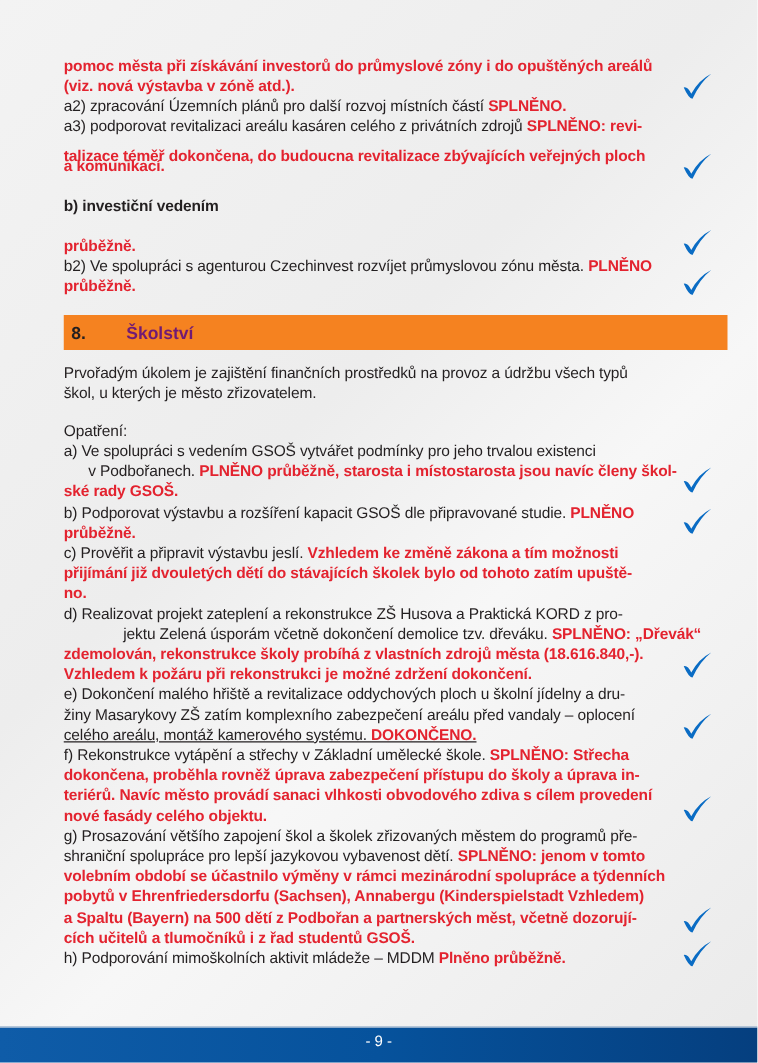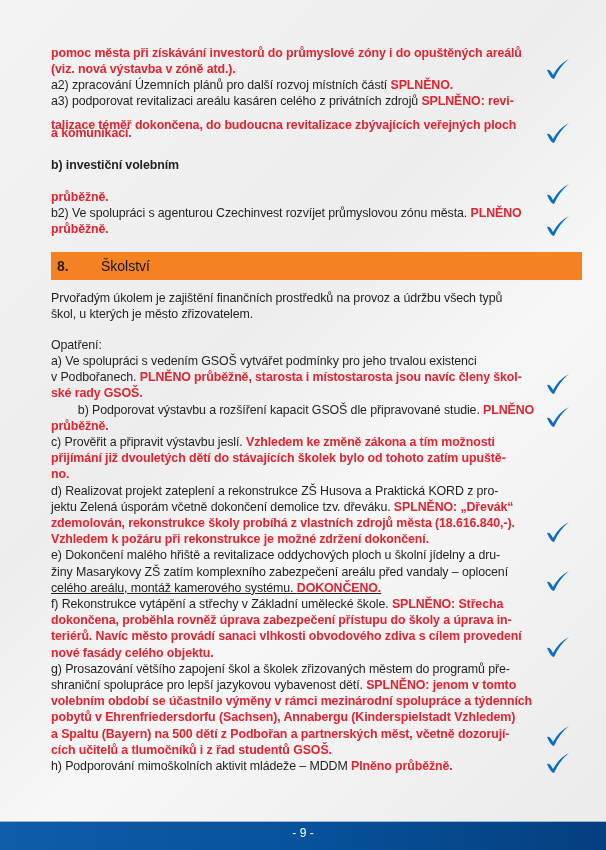--- a/index.html
+++ b/index.html
@@ -18,21 +18,21 @@
   .bold { font-weight:bold; }
   .check {
     position:absolute; width:26px; height:22px;
   }
   .check svg { width:100%; height:100%; display:block; }
   .section-bar {
     position:absolute; left:51px; top:252px; width:531px; height:28px;
     background:#f58220;
   }
   .section-num { position:absolute; left:6px; top:6px; font-size:14px; font-weight:bold; color:#231f20; }
-  .section-title { position:absolute; left:50px; top:6px; font-size:14px; font-weight:normal; color:#0f172a; }
+  .section-title { position:absolute; left:50px; top:6px; font-size:14px; font-weight:bold; color:#701a75; }
   .footer {
     position:absolute; left:0; top:821px; width:606px; height:29px;
     background: linear-gradient(90deg, #0f5ca8 0%, #06529c 50%, #053f7f 100%);
     border-top:1px solid #9fb6cf;
   }
   .page-num {
     position:absolute; left:0; width:606px; top:826px; text-align:center;
     color:#ffffff; font-size:12px;
   }
 </style>
@@ -42,49 +42,49 @@
 <div class="page">
   <div id="top-lines">
       <div class="line" style="top: 45px;"><span class="red">pomoc města při získávání investorů do průmyslové zóny i do opuštěných areálů</span></div>
       <div class="line" style="top: 61px;"><span class="red">(viz. nová výstavba v zóně atd.).</span></div>
       <div class="line" style="top: 77px;"><span>a2) zpracování Územních plánů pro další rozvoj místních částí </span><span class="red">SPLNĚNO.</span></div>
       <div class="line" style="top: 93px;"><span>a3) podporovat revitalizaci areálu kasáren celého z privátních zdrojů </span><span class="red">SPLNĚNO: revi-</span></div>
       <div class="line" style="top: 117px;"><span class="red">talizace téměř dokončena, do budoucna revitalizace zbývajících veřejných ploch</span></div>
       <div class="line" style="top: 125px;"><span class="red">a komunikací.</span></div>
     </div>
 
-  <div class="line bold" style="top:157px">b) investiční volebním</div>
+  <div class="line bold" style="top:157px">b) investiční vedením</div>
   <div class="line red" style="top:189px">průběžně.</div>
   <div class="line" style="top:205px">
     <span>b2) Ve spolupráci s agenturou Czechinvest rozvíjet průmyslovou zónu města. </span><span class="red">PLNĚNO</span>
   </div>
   <div class="line red" style="top:221px">průběžně.</div>
 
   <div class="section-bar">
     <span class="section-num">8.</span>
     <span class="section-title">Školství</span>
   </div>
 
   <div class="line" style="top:290px">Prvořadým úkolem je zajištění finančních prostředků na provoz a údržbu všech typů</div>
   <div class="line" style="top:306px">škol, u kterých je město zřizovatelem.</div>
 
   <div class="line" style="top:337px">Opatření:</div>
   <div id="measure-lines">
       <div class="line" style="top: 353px;"><span>a)    Ve spolupráci s vedením GSOŠ vytvářet podmínky pro jeho trvalou existenci</span></div>
-      <div class="line" style="top: 369.2px;"><span>v Podbořanech. </span><span class="red">PLNĚNO průběžně, starosta i místostarosta jsou navíc členy škol-</span></div>
+      <div class="line" style="top: 369.2px; text-align: center;"><span>v Podbořanech. </span><span class="red">PLNĚNO průběžně, starosta i místostarosta jsou navíc členy škol-</span></div>
       <div class="line" style="top: 385.4px;"><span class="red">ské rady GSOŠ.</span></div>
-      <div class="line" style="top: 401.6px; text-align: center;"><span>b)    Podporovat výstavbu a rozšíření kapacit GSOŠ dle připravované studie. </span><span class="red">PLNĚNO</span></div>
+      <div class="line" style="top: 401.6px;"><span>b)    Podporovat výstavbu a rozšíření kapacit GSOŠ dle připravované studie. </span><span class="red">PLNĚNO</span></div>
       <div class="line" style="top: 417.8px;"><span class="red">průběžně.</span></div>
       <div class="line" style="top: 434px;"><span>c)    Prověřit a připravit výstavbu jeslí. </span><span class="red">Vzhledem ke změně zákona a tím možnosti</span></div>
       <div class="line" style="top: 450.2px;"><span class="red">přijímání již dvouletých dětí do stávajících školek bylo od tohoto zatím upuště-</span></div>
       <div class="line" style="top: 466.4px;"><span class="red">no.</span></div>
       <div class="line" style="top: 482.6px;"><span>d)    Realizovat projekt zateplení a rekonstrukce ZŠ Husova a Praktická KORD z pro-</span></div>
-      <div class="line" style="top: 498.8px;"><span>jektu Zelená úsporám včetně dokončení demolice tzv. dřeváku. </span><span class="red">SPLNĚNO: „Dřevák“</span></div>
+      <div class="line" style="top: 498.8px; text-align: right;"><span>jektu Zelená úsporám včetně dokončení demolice tzv. dřeváku. </span><span class="red">SPLNĚNO: „Dřevák“</span></div>
       <div class="line" style="top: 515px;"><span class="red">zdemolován, rekonstrukce školy probíhá z vlastních zdrojů města (18.616.840,-).</span></div>
-      <div class="line" style="top: 531.2px;"><span class="red">Vzhledem k požáru při rekonstrukce je možné zdržení dokončení.</span></div>
+      <div class="line" style="top: 531.2px;"><span class="red">Vzhledem k požáru při rekonstrukci je možné zdržení dokončení.</span></div>
       <div class="line" style="top: 547.4px;"><span>e)    Dokončení malého hřiště a revitalizace oddychových ploch u školní jídelny a dru-</span></div>
       <div class="line" style="top: 563.6px;"><span>žiny Masarykovy ZŠ zatím komplexního zabezpečení areálu před vandaly – oplocení</span></div>
       <div class="line" style="top: 579.8px; text-decoration: underline;"><span>celého areálu, montáž kamerového systému. </span><span class="red">DOKONČENO.</span></div>
       <div class="line" style="top: 596px;"><span>f)    Rekonstrukce vytápění a střechy v Základní umělecké škole. </span><span class="red">SPLNĚNO: Střecha</span></div>
       <div class="line" style="top: 612.2px;"><span class="red">dokončena, proběhla rovněž úprava zabezpečení přístupu do školy a úprava in-</span></div>
       <div class="line" style="top: 628.4px;"><span class="red">teriérů. Navíc město provádí sanaci vlhkosti obvodového zdiva s cílem provedení</span></div>
       <div class="line" style="top: 644.6px;"><span class="red">nové fasády celého objektu.</span></div>
       <div class="line" style="top: 660.8px;"><span>g)    Prosazování většího zapojení škol a školek zřizovaných městem do programů pře-</span></div>
       <div class="line" style="top: 677px;"><span>shraniční spolupráce pro lepší jazykovou vybavenost dětí. </span><span class="red">SPLNĚNO: jenom v tomto</span></div>
       <div class="line" style="top: 693.2px;"><span class="red">volebním období se účastnilo výměny v rámci mezinárodní spolupráce a týdenních</span></div>

